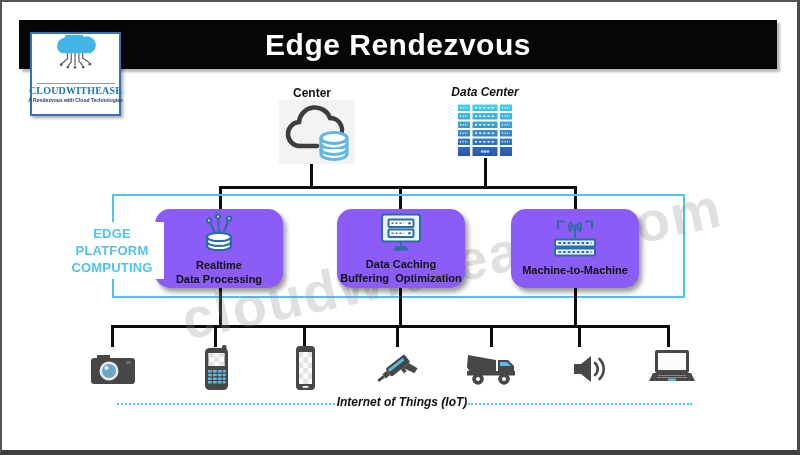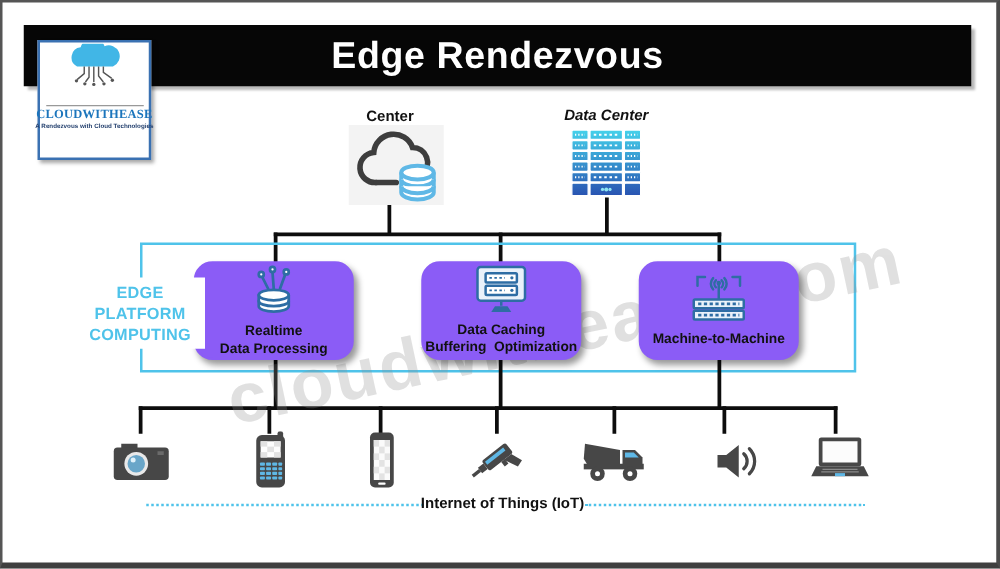--- a/index.html
+++ b/index.html
@@ -11,21 +11,21 @@
   }
   .abs{position:absolute;}
   
   .titlebar{
     left:17px;top:18px;width:758px;height:49px;background:#060606;color:#fff;
     font-size:30px;font-weight:bold;text-align:center;line-height:49px;
     box-shadow:3px 3px 2px rgba(0,0,0,0.28);z-index:4;letter-spacing:0.5px;
   }
   
   .logo{
-    left:28px;top:30px;width:91px;height:96px;background:#fff;border:2px solid #3a71b2;
+    left:28px;top:30px;width:91px;height:84px;background:#fff;border:2px solid #3a71b2;
     z-index:6;display:flex;flex-direction:column;align-items:center;box-sizing:border-box;padding-top:1px;
     box-shadow:2px 2px 3px rgba(0,0,0,0.35);
   }
   .logo-sep{width:78px;border-top:1px solid #999;margin:0 0 1px 0;}
   .logo-name{font-family:"Liberation Serif",serif;font-size:10px;font-weight:bold;color:#1b75bc;letter-spacing:0.2px;}
   .logo-tag{font-size:5px;font-weight:bold;color:#24406e;margin-top:1px;white-space:nowrap;}
   
   .watermark{
     left:110px;top:222px;width:680px;height:80px;line-height:80px;text-align:center;
     font-size:56px;font-weight:bold;letter-spacing:2px;color:#8f8f8f;opacity:0.27;
@@ -46,21 +46,21 @@
   
   .edge-box{
     top:207px;width:128px;height:79px;background:#8b5cf6;border:2px solid #8b5cf6;border-radius:15px;
     box-shadow:3px 4px 5px rgba(0,0,0,0.4);z-index:2;box-sizing:border-box;
     display:flex;flex-direction:column;align-items:center;justify-content:center;gap:1px;
   }
   .box-line{font-size:11px;font-weight:bold;line-height:13px;text-align:center;white-space:pre-wrap;}
   
   .device{top:343px;width:56px;height:48px;display:flex;align-items:flex-start;justify-content:center;z-index:2;}
   
-  .iot-label{left:330px;top:393px;width:140px;text-align:center;font-size:12px;font-weight:bold;z-index:2;}
+  .iot-label{left:330px;top:393px;width:140px;text-align:center;font-size:12px;font-weight:bold;z-index:2;font-style:italic;}
   .dotline{border-top:2px dotted #4fc3ea;height:0;z-index:2;}
 </style>
 </head>
 <body>
 
 <div class="stage">
 
   <div class="abs titlebar">Edge Rendezvous</div>
 
   <div class="abs logo">

